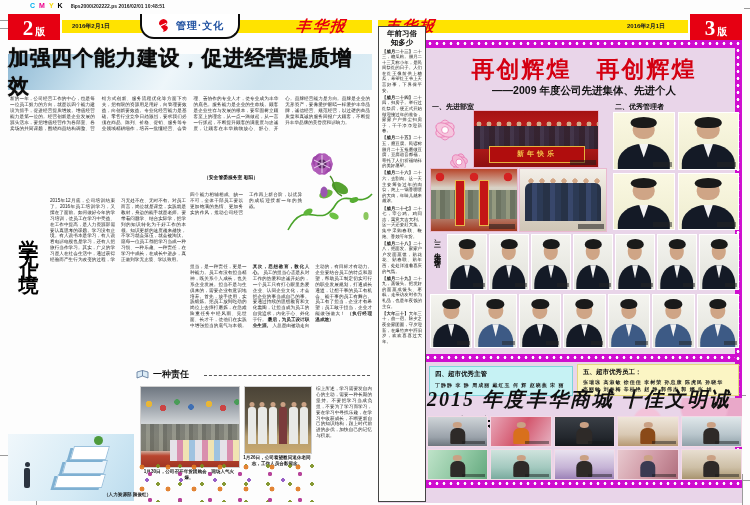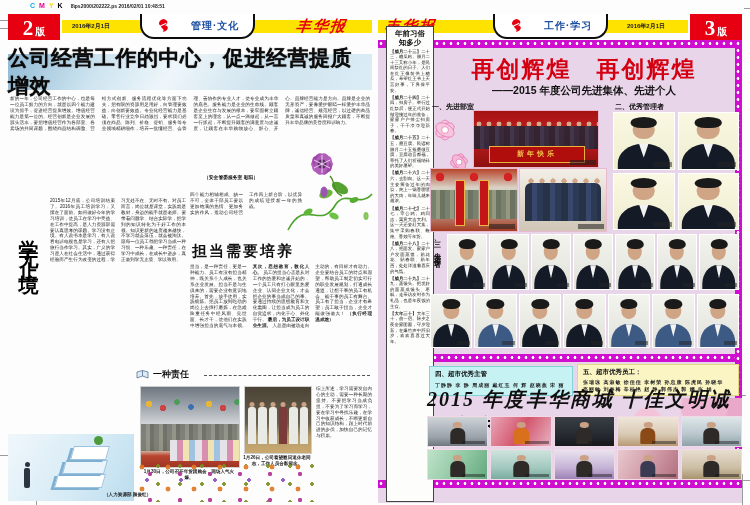--- a/index.html
+++ b/index.html
@@ -16,21 +16,21 @@
   .cols3{column-count:3;column-gap:6px;}
   .cols4{column-count:4;column-gap:7px;}
   .page{position:absolute;top:14px;height:489px;}
   
   .ybar{position:absolute;top:6px;height:13px;background:#ffe300;}
   .pnum{position:absolute;top:0;width:52px;height:26px;background:#e60012;color:#fff;display:flex;align-items:flex-end;justify-content:center;gap:2px;padding-bottom:1px;box-sizing:border-box;}
   .pnum .n{font-size:21px;font-weight:900;line-height:22px;font-family:"Liberation Serif",serif;}
   .pnum .ban{font-size:10px;font-weight:700;line-height:14px;}
   .hdate{position:absolute;top:8px;font-size:6px;font-weight:700;color:#222;}
   .tab{position:absolute;top:0;height:23px;background:#fff;border:2px solid #0d0d0d;border-top:none;border-radius:0 0 14px 14px;display:flex;align-items:center;gap:5px;padding:0 14px;}
-  .secname{font-size:10px;font-weight:900;color:#1d4fa0;letter-spacing:1px;margin-left:15px;}
+  .secname{font-size:10px;font-weight:900;color:#1d4fa0;letter-spacing:1px;}
   .script{font-size:15px;font-weight:900;font-style:italic;color:#e60012;font-family:"Liberation Serif",serif;transform:skewX(-6deg);letter-spacing:2px;}
   
   #pageL{left:8px;width:364px;}
   #headlineL{position:absolute;left:0;top:40px;width:364px;height:36px;
      background:linear-gradient(120deg,#8fb9d4,#cde4f0 25%,#eef6fa 45%,#cfe4ef 70%,#dcedf5);
      display:flex;align-items:center;justify-content:center;}
   #headlineL .t{font-size:21px;font-weight:900;letter-spacing:.5px;color:#0b0b0b;text-shadow:0 0 1px #2a2a2a;}
   #lead-body{position:absolute;left:2px;top:82px;width:360px;height:92px;}
   #lead-byline{position:absolute;left:196px;top:160px;font-size:4.8px;font-weight:700;}
   #flowerart{position:absolute;left:288px;top:128px;width:62px;height:60px;}
@@ -79,21 +79,21 @@
   #sidecol{position:absolute;left:308px;top:372px;width:56px;height:114px;}
   #books-byline{position:absolute;left:96px;top:478px;font-size:4.6px;font-weight:700;}
   
   #pageR{left:375px;width:367px;}
   #pinkbg{position:absolute;left:3px;top:33px;width:364px;height:456px;background:#e9d5e9;}
   .dots{position:absolute;background-color:#cf0ecf;background-image:radial-gradient(circle at 3px 3.5px,#fff 1.1px,rgba(255,255,255,0) 1.7px);background-size:7px 7px;}
   #dots-top{left:3px;top:26px;width:364px;height:8px;}
   #dots-mid{left:50px;top:340px;width:317px;height:8px;}
   #dots-bot{left:3px;top:466px;width:364px;height:8px;}
   #dots-right{left:360px;top:33px;width:7px;height:434px;background-size:7px 7px;}
-  #customs{position:absolute;left:3px;top:12px;width:48px;height:476px;background:#fdfdfb;border:1px solid #444;box-sizing:border-box;padding:2px 3px;overflow:hidden;margin-left:8px;}
+  #customs{position:absolute;left:3px;top:12px;width:48px;height:476px;background:#fdfdfb;border:1px solid #444;box-sizing:border-box;padding:2px 3px;overflow:hidden;}
   #customs .t1,#customs .t2{font-size:7.5px;font-weight:900;text-align:center;line-height:9px;}
   #customs p{margin:1.5px 0;font-size:4.4px;line-height:5.6px;text-align:justify;color:#222;}
   #customs p b{font-weight:900;}
   #headlineR{position:absolute;left:56px;top:40px;width:306px;text-align:center;font-size:23px;font-weight:900;color:#d40011;letter-spacing:2px;font-family:"Liberation Serif",serif;}
   #subtitleR{position:absolute;left:56px;top:70px;width:306px;text-align:center;font-size:10.5px;font-weight:900;color:#111;}
   .seclab{position:absolute;font-size:7px;font-weight:900;color:#151515;}
   #sec1{left:57px;top:88px;}
   #sec2{left:240px;top:88px;}
   #pinkflowers{position:absolute;left:54px;top:100px;width:44px;height:66px;}
   .gphoto{position:absolute;overflow:hidden;border:1px solid #e9b9cf;}
@@ -189,21 +189,21 @@
     <div class="tab" style="left:132px">
       <svg width="15" height="15" viewBox="0 0 16 16">
           <path d="M8 1 C13 2 13.5 6.5 9.5 7.6 C14.5 8.6 13.5 13.5 7 15 C10.5 12 4.5 11 5.5 8.2 C1.5 7.2 3 2 8 1 Z" fill="#e60012"></path>
           <path d="M5.2 8.3 L11 5.6" stroke="#fff" stroke-width="1.1"></path>
         </svg>
       <span class="secname">管理·文化</span>
     </div>
     <span class="script" style="position:absolute;left:288px;top:3px">丰华报</span>
 
     <div id="headlineL">
-      <span class="t">公司经营工作的中心，促进经营提质增效</span>
+      <span class="t">加强四个能力建设，促进经营提质增效</span>
     </div>
     <div id="lead-body" class="tiny cols4">新的一年，公司经营工作的中心，也是每一位员工努力的方向，就是以四个能力建设为抓手，促进经营提质增效。增值经营能力是第一位的。经营创新是企业发展的源头活水，要把增值经营作为各部室、各卖场的共同课题，围绕商品结构调整、营销方式创新、服务流程优化等方面下功夫，把有限的资源用足用好，向管理要效益，向创新要效益。专业化经营能力是基础。零售行业竞争日趋激烈，要求我们必须在商品、陈列、价格、促销、服务等专业领域精耕细作，培养一批懂经营、会管理、善协作的专业人才，使专业成为丰华的底色。服务能力是企业的生命线。顾客是企业生存与发展的根本，要牢固树立顾客至上的理念，从一点一滴做起，从一言一行抓起，不断提升顾客的满意度与忠诚度，让顾客在丰华购物放心、舒心、开心。品牌经营能力是方向。品牌是企业的无形资产，要像爱护眼睛一样爱护丰华品牌，诚信经营、规范经营，以过硬的商品质量和真诚的服务回报广大顾客，不断提升丰华品牌的美誉度和影响力。</div>
     <span id="lead-byline">（安全管委服务室 彩阳）</span>
     <svg id="flowerart" viewBox="0 0 62 60">
       <g transform="translate(26,22)">
         <ellipse rx="11" ry="7" transform="rotate(0)" fill="#b05cb8"></ellipse>
         <ellipse rx="11" ry="7" transform="rotate(72)" fill="#a84fb2"></ellipse>
         <ellipse rx="11" ry="7" transform="rotate(144)" fill="#b565bd"></ellipse>
         <ellipse rx="11" ry="7" transform="rotate(216)" fill="#9d47a8"></ellipse>
         <ellipse rx="11" ry="7" transform="rotate(288)" fill="#b05cb8"></ellipse>
@@ -223,21 +223,20 @@
     <div id="dutyblock">
       <div id="duty-pre" class="tiny cols2">四个能力相辅相成、缺一不可，全体干部员工要以更加饱满的热情、更加务实的作风，推动公司经营工作再上新台阶，以优异的成绩迎接新一年的挑战。</div>
       <svg id="vineart" viewBox="0 0 88 52">
         <path d="M2 44 C20 10 34 46 50 18 C60 4 74 22 86 8" stroke="#4aa32a" stroke-width="1.6" fill="none"></path>
         <ellipse cx="22" cy="26" rx="5" ry="3" transform="rotate(-30 22 26)" fill="#5fb53a"></ellipse>
         <ellipse cx="48" cy="30" rx="5" ry="3" transform="rotate(25 48 30)" fill="#6cc244"></ellipse>
         <ellipse cx="68" cy="14" rx="4.5" ry="2.6" transform="rotate(-20 68 14)" fill="#57ad33"></ellipse>
         <ellipse cx="38" cy="6" rx="3.6" ry="5.4" fill="#9a55b0"></ellipse>
         <ellipse cx="80" cy="30" rx="2.6" ry="4" fill="#8bc75f"></ellipse>
       </svg>
-      <div id="duty-h">担当需要培养</div>
       <div id="duty-body" class="tiny cols3">
         <span>担当，是一种责任，更是一种能力。员工有没有担当精神，既关系个人成长，也关系企业发展。担当不是与生俱来的，需要企业有意识地培养。首先，放手使用，实践锻炼。把员工放到吃劲的岗位上去摔打磨炼，在急难险重任务中经风雨、见世面、长才干，使他们在实践中增强担当的底气与本领。</span>
         <b>其次，思想教育，敦化人心。</b>
         <span>员工的担当心态是从对工作的热爱和忠诚开始的，一个员工只有打心眼里热爱企业、认同企业文化，才会把企业的事当成自己的事。要通过持续的思想教育和文化熏陶，让担当成为员工的自觉追求，内化于心、外化于行。</span>
         <b>最后，为员工设计职业生涯。</b>
         <span>人总是由被动走向主动的，有目标才有动力。企业要结合员工的特点和愿望，帮助员工制定切实可行的职业发展规划，打通成长通道，让想干事的员工有机会、能干事的员工有舞台。员工有了担当，企业才有希望；员工敢于担当，企业才能做强做大！</span>
         <b class="byl">（执行经理 温成途）</b>
       </div>
     </div>
 
@@ -278,27 +277,20 @@
     </div>
     <span id="books-byline">（人力资源部 颜俊红）</span>
     <div id="meadow"></div>
     <div id="sidecol" class="tiny">综上所述，学习需要发自内心的主动，需要一种长期的坚持。不要把学习当成负担，不要为了学习而学习，要在学习中寻找乐趣，在学习中收获成长，不断更新自己的知识结构，跟上时代前进的步伐，加快自己的记忆与积累。</div>
   </section>
 
   <section class="page" id="pageR">
 
     <div class="ybar" style="left:3px;width:310px"></div>
     <span class="script" style="position:absolute;left:10px;top:3px">丰华报</span>
-    <div class="tab" style="left:118px">
-      <svg width="15" height="15" viewBox="0 0 16 16">
-          <path d="M8 1 C13 2 13.5 6.5 9.5 7.6 C14.5 8.6 13.5 13.5 7 15 C10.5 12 4.5 11 5.5 8.2 C1.5 7.2 3 2 8 1 Z" fill="#e60012"></path>
-          <path d="M5.2 8.3 L11 5.6" stroke="#fff" stroke-width="1.1"></path>
-        </svg>
-      <span class="secname">工作·学习</span>
-    </div>
     <span class="hdate" style="left:252px">2016年2月1日</span>
     <div class="pnum" style="left:auto;right:0">
       <span class="n">3</span>
       <span class="ban">版</span>
     </div>
 
     <div id="pinkbg"></div>
     <div class="dots" id="dots-top"></div>
     <div class="dots" id="dots-mid"></div>
     <div class="dots" id="dots-bot"></div>
@@ -311,21 +303,21 @@
       <p><b>【腊月二十四】</b><span>二十四，扫房子。举行过灶祭后，便正式开始做迎接过年的准备，家家户户掸尘扫房子，干干净净迎新春。</span></p>
       <p><b>【腊月二十五】</b><span>二十五，磨豆腐。民谚称腊月二十五推磨做豆腐，豆腐谐音都福，寄托了人们祈福纳祥的美好愿望。</span></p>
       <p><b>【腊月二十六】</b><span>二十六，去割肉。这一天主要筹备过年的肉食，炖上一锅香喷喷的大肉，年味儿越来越浓。</span></p>
       <p><b>【腊月二十七】</b><span>二十七，宰公鸡。鸡同吉，寓意大吉大利。这一天还要赶大集，集中采购春联、鞭炮、香烛等年货。</span></p>
       <p><b>【腊月二十八】</b><span>二十八，把面发。家家户户发面蒸馍，贴花花、贴春联、贴年画，处处洋溢着喜庆的气氛。</span></p>
       <p><b>【腊月二十九】</b><span>二十九，蒸馒头。把发好的面蒸成馒头、枣糕，走亲访友时作为礼品，也是年夜饭的主食。</span></p>
       <p><b>【大年三十】</b><span>大年三十，熬一宿。除夕之夜全家团圆，守岁迎新，在爆竹声中辞旧岁，欢欢喜喜过大年。</span></p>
     </div>
 
     <div id="headlineR">再创辉煌　再创辉煌</div>
-    <div id="subtitleR">——2015 年度公司先进集体、先进个人</div>
+    <div id="subtitleR">——2009 年度公司先进集体、先进个人</div>
 
     <span class="seclab" id="sec1">一、先进部室</span>
     <span class="seclab" id="sec2">二、优秀管理者</span>
 
     <svg id="pinkflowers" viewBox="0 0 44 66">
       <g transform="translate(16,16)" stroke="#e87bb4" fill="#f6c6de" stroke-width="0.8">
         <ellipse rx="6" ry="10" transform="rotate(0)"></ellipse>
           <ellipse rx="6" ry="10" transform="rotate(60)"></ellipse>
           <ellipse rx="6" ry="10" transform="rotate(120)"></ellipse>
         <circle r="3.4" fill="#fff"></circle>

